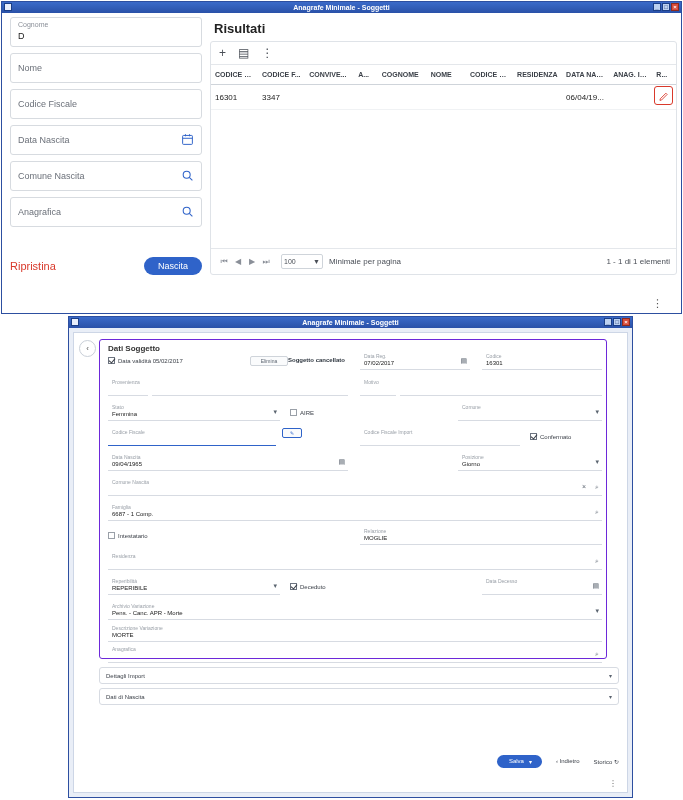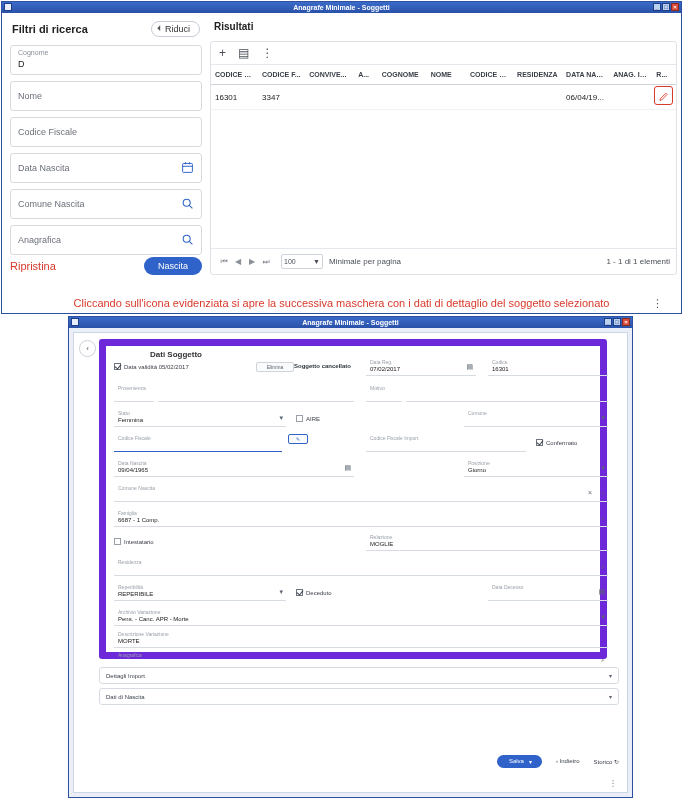--- a/index.html
+++ b/index.html
@@ -183,21 +183,21 @@
 
   
   .results {
     position: absolute;
     left: 208px;
     right: 4px;
     top: 4px;
     bottom: 38px;
   }
   .results-title {
-    font-size: 10px;
+    font-size: 13px;
     font-weight: bold;
     color: #222;
     padding: 4px 2px 6px 4px;
   }
   .results-box {
     position: absolute;
     left: 0; right: 0;
     top: 24px;
     bottom: 0;
     border: 1px solid #dfe3e8;
@@ -361,25 +361,24 @@
     align-items: center;
     justify-content: center;
     font-size: 8px;
     color: #555;
     cursor: pointer;
   }
   .panel {
     position: absolute;
     left: 25px;
     right: 20px;
-    border: 7px solid #6d28d9;
+    border: 1px solid #6d28d9;
     border-radius: 3px;
     background: #fff;
     box-sizing: border-box;
-    padding-left: 36px;
   }
   .panel-title {
     font-size: 8px;
     font-weight: bold;
     color: #333;
     padding: 4px 0 0 8px;
   }
   .d-field {
     position: absolute;
     border-bottom: 1px solid #d7dbe2;
@@ -522,27 +521,20 @@
     <span class="tb-buttons">
       <span class="tb-btn">_</span>
       <span class="tb-btn">□</span>
       <span class="tb-btn close">×</span>
     </span>
   </div>
 
   <div class="search-body">
 
     <div class="filters">
-      <div class="filters-head">
-        <span class="filters-title">Filtri di ricerca</span>
-        <span class="btn-riduci">
-          <span class="chev">⏴</span>
-          <span>Riduci</span>
-        </span>
-      </div>
 
       <div class="field">
         <span class="flabel">Cognome</span>
         <span class="fvalue">D</span>
       </div>
 
       <div class="field">
         <span class="fplaceholder">Nome</span>
       </div>
 
@@ -636,21 +628,20 @@
           <span class="pagesize">
             <span>100</span>
             <span>▼</span>
           </span>
           <span class="pg-label">Minimale per pagina</span>
           <span class="pg-count">1 - 1 di 1 elementi</span>
         </div>
       </div>
     </div>
 
-    <div class="caption">Cliccando sull'icona evidenziata si apre la successiva maschera con i dati di dettaglio del soggetto selezionato</div>
     <div class="caption-dots">⋮</div>
   </div>
 </div>
 
 <div class="window" id="win-detail">
   <div class="titlebar">
     <span class="tb-left"></span>
     <span>Anagrafe Minimale - Soggetti</span>
     <span class="tb-buttons">
       <span class="tb-btn">_</span>

